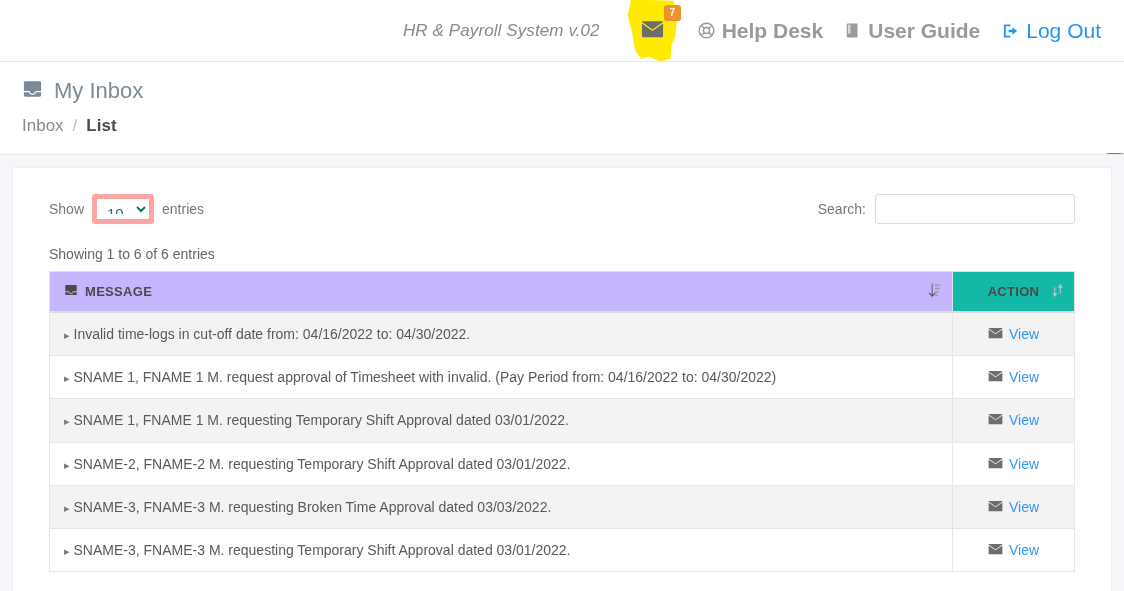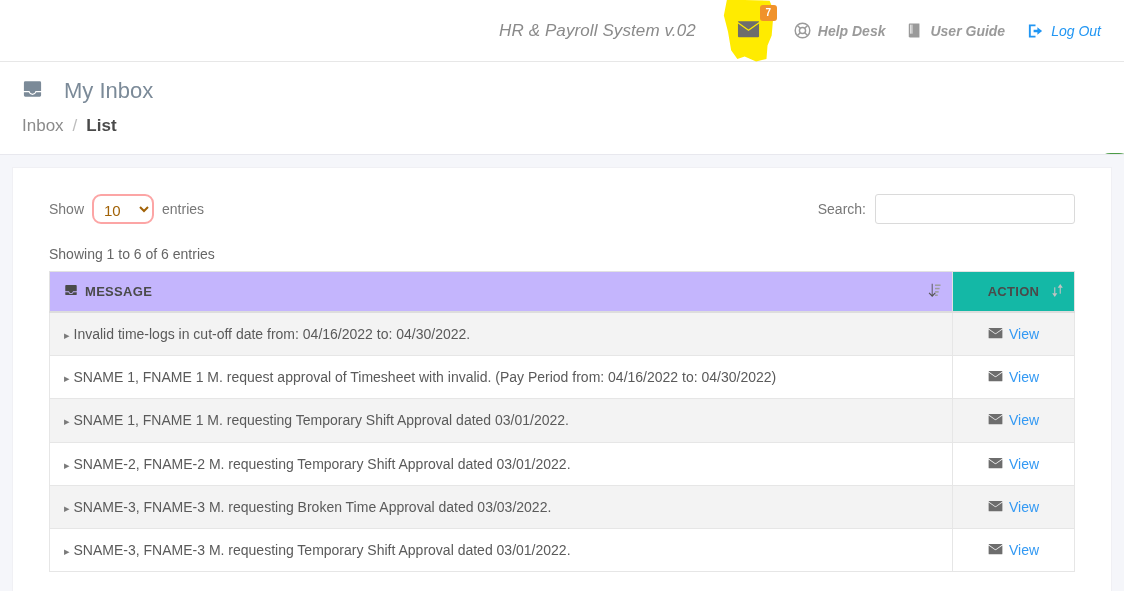--- a/index.html
+++ b/index.html
@@ -28,27 +28,26 @@
     color: #8a8a8a;
     margin-right: 22px;
     letter-spacing: 0.1px;
     margin-left: 32px;
   }
   .nav-items { display: flex; align-items: center; }
   .nav-link {
     display: flex;
     align-items: center;
     gap: 7px;
-    font-size: 14px;
+    font-size: 21px;
     color: #9a9a9a;
     font-weight: bold;
     text-decoration: none;
     margin-left: 22px;
     white-space: nowrap;
-    font-style: italic;
   }
   .nav-link.logout { color: #2196f3; font-weight: normal; }
   .nav-link .ico { display: inline-flex; align-items: center; }
 
   
   .mail-wrap {
     position: relative;
     width: 34px; height: 34px;
     display: flex; align-items: center; justify-content: center;
     margin-left: 14px; margin-right: 6px;
@@ -81,21 +80,21 @@
   
   .page-head {
     position: relative;
     padding: 18px 0 0 22px;
     height: 92px;
     background: #ffffff;
   }
   .page-title {
     display: flex;
     align-items: center;
-    gap: 21px;
+    gap: 11px;
     font-size: 22px;
     color: #7b8a98;
     font-weight: normal;
     margin: 0;
     line-height: 1;
   }
   .breadcrumb {
     margin-top: 14px;
     font-size: 17px;
     color: #8b8b8b;
@@ -144,24 +143,24 @@
     align-items: center;
     padding-top: 4px;
   }
   .length-ctl {
     display: flex; align-items: center; gap: 8px;
     font-size: 14px; color: #777;
   }
   .length-ctl select {
     font-family: "Liberation Sans", sans-serif;
     font-size: 15px;
-    color: #a16207;
+    color: #0f766e;
     padding: 5px 6px;
-    border: 2px solid #fca5a5;
-    border-radius: 9px;
+    border: 5px solid #fca5a5;
+    border-radius: 3px;
     background: #fff;
     height: 30px;
     width: 62px;
   }
   .search-ctl {
     display: flex; align-items: center; gap: 9px;
     font-size: 14px; color: #777;
   }
   .search-ctl input {
     font-family: "Liberation Sans", sans-serif;

